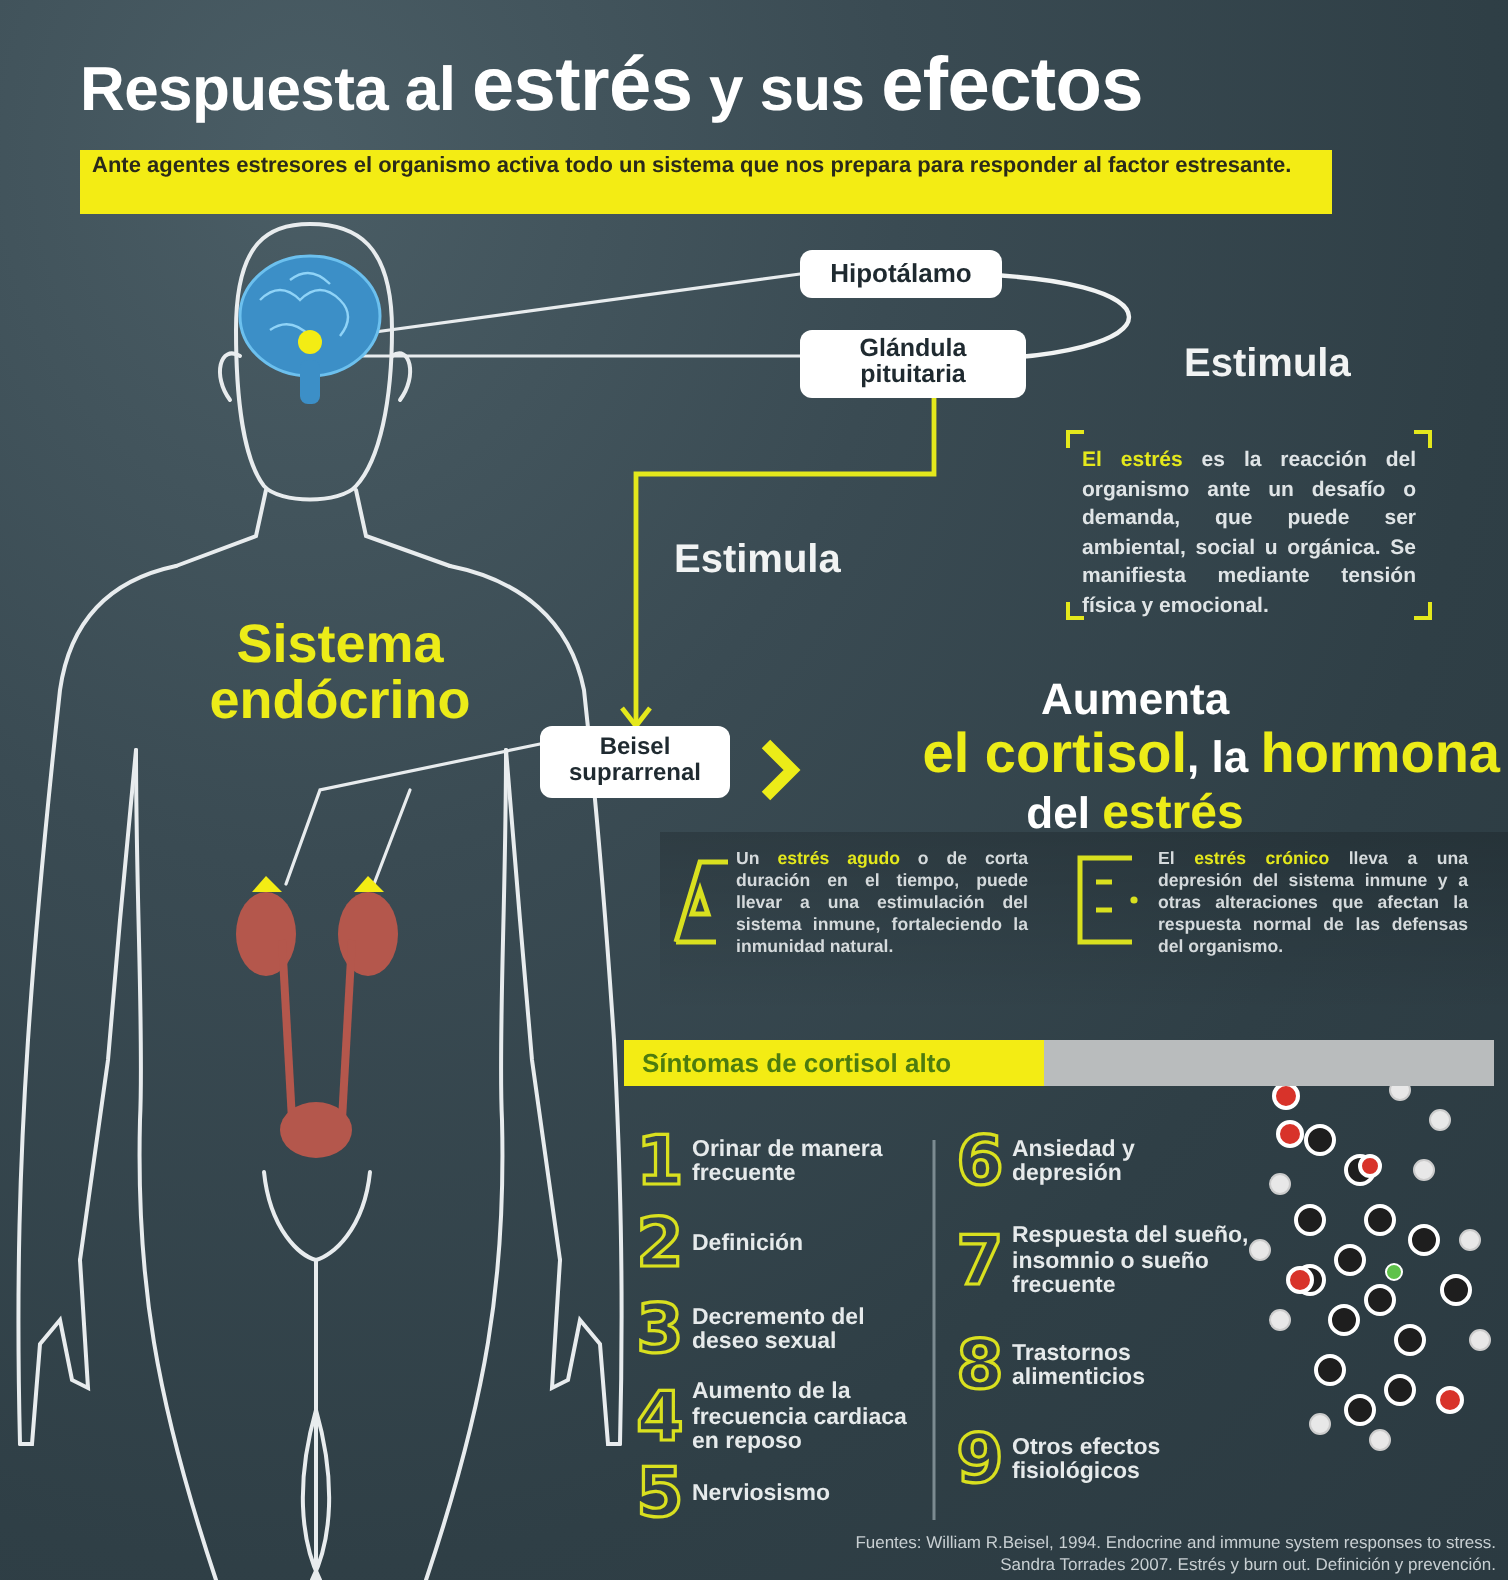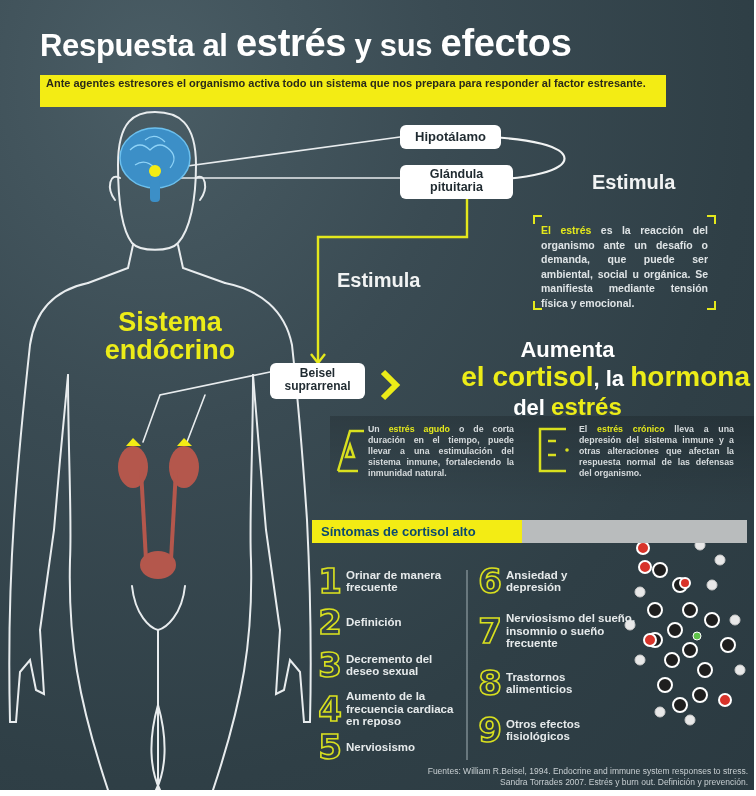--- a/index.html
+++ b/index.html
@@ -44,21 +44,21 @@
   .aumenta { left: 385px; top: 338px; width: 365px; text-align: center; color: #ffffff; font-weight: bold; }
   .aumenta .l1 { font-size: 22px; line-height: 24px; }
   .aumenta .l2 { font-size: 28px; line-height: 30px; text-align: right; }
   .aumenta .l3 { font-size: 24px; line-height: 26px; }
   .aumenta .y { color: #ecec18; }
   .aumenta .w { font-size: 22px; }
   .ab-text { color: #d5dadc; font-size: 8.8px; font-weight: bold; line-height: 11px; text-align: justify; }
   .sym-bar { left: 312px; top: 520px; width: 435px; height: 23px; background: #b9bcbd; }
   .sym-label {
     left: 312px; top: 520px; width: 210px; height: 23px; background: #f3ec14;
-    color: #0c4a6e; font-weight: bold; font-size: 13px; line-height: 23px; padding-left: 9px; box-sizing: border-box;
+    color: #4d7c0f; font-weight: bold; font-size: 13px; line-height: 23px; padding-left: 9px; box-sizing: border-box;
   }
   .sym-item { display: flex; align-items: center; gap: 4px; }
   .sym-num { color: #d9e01f; font-weight: bold; font-size: 34px; width: 24px; text-align: center; line-height: 30px;
     -webkit-text-stroke: 0; text-shadow: none; font-family: "DejaVu Sans", sans-serif; }
   .sym-num.outline { color: transparent; -webkit-text-stroke: 1.6px #d9e01f; }
   .sym-txt { color: #e6eaeb; font-weight: bold; font-size: 11.5px; line-height: 12.5px; }
   .sources { right: 6px; top: 766px; text-align: right; color: #c8cfd2; font-size: 8.5px; line-height: 11px; }
   .shadow-band { background: linear-gradient(180deg, rgba(0,0,0,0.18), rgba(0,0,0,0)); }
 </style>
 </head>
@@ -249,21 +249,21 @@
     <span class="sym-num outline">5</span>
     <span class="sym-txt">Nerviosismo</span>
   </div>
 
   <div class="abs sym-item" style="left:478px;top:566px;">
     <span class="sym-num outline">6</span>
     <span class="sym-txt" style="width:80px;">Ansiedad y depresión</span>
   </div>
   <div class="abs sym-item" style="left:478px;top:612px;">
     <span class="sym-num outline">7</span>
-    <span class="sym-txt" style="width:140px;">Nerviosismo del sueño, insomnio o sueño frecuente</span>
+    <span class="sym-txt" style="width:140px;">Respuesta del sueño, insomnio o sueño frecuente</span>
   </div>
   <div class="abs sym-item" style="left:478px;top:668px;">
     <span class="sym-num outline">8</span>
     <span class="sym-txt" style="width:80px;">Trastornos alimenticios</span>
   </div>
   <div class="abs sym-item" style="left:478px;top:715px;">
     <span class="sym-num outline">9</span>
     <span class="sym-txt" style="width:90px;">Otros efectos fisiológicos</span>
   </div>
 

